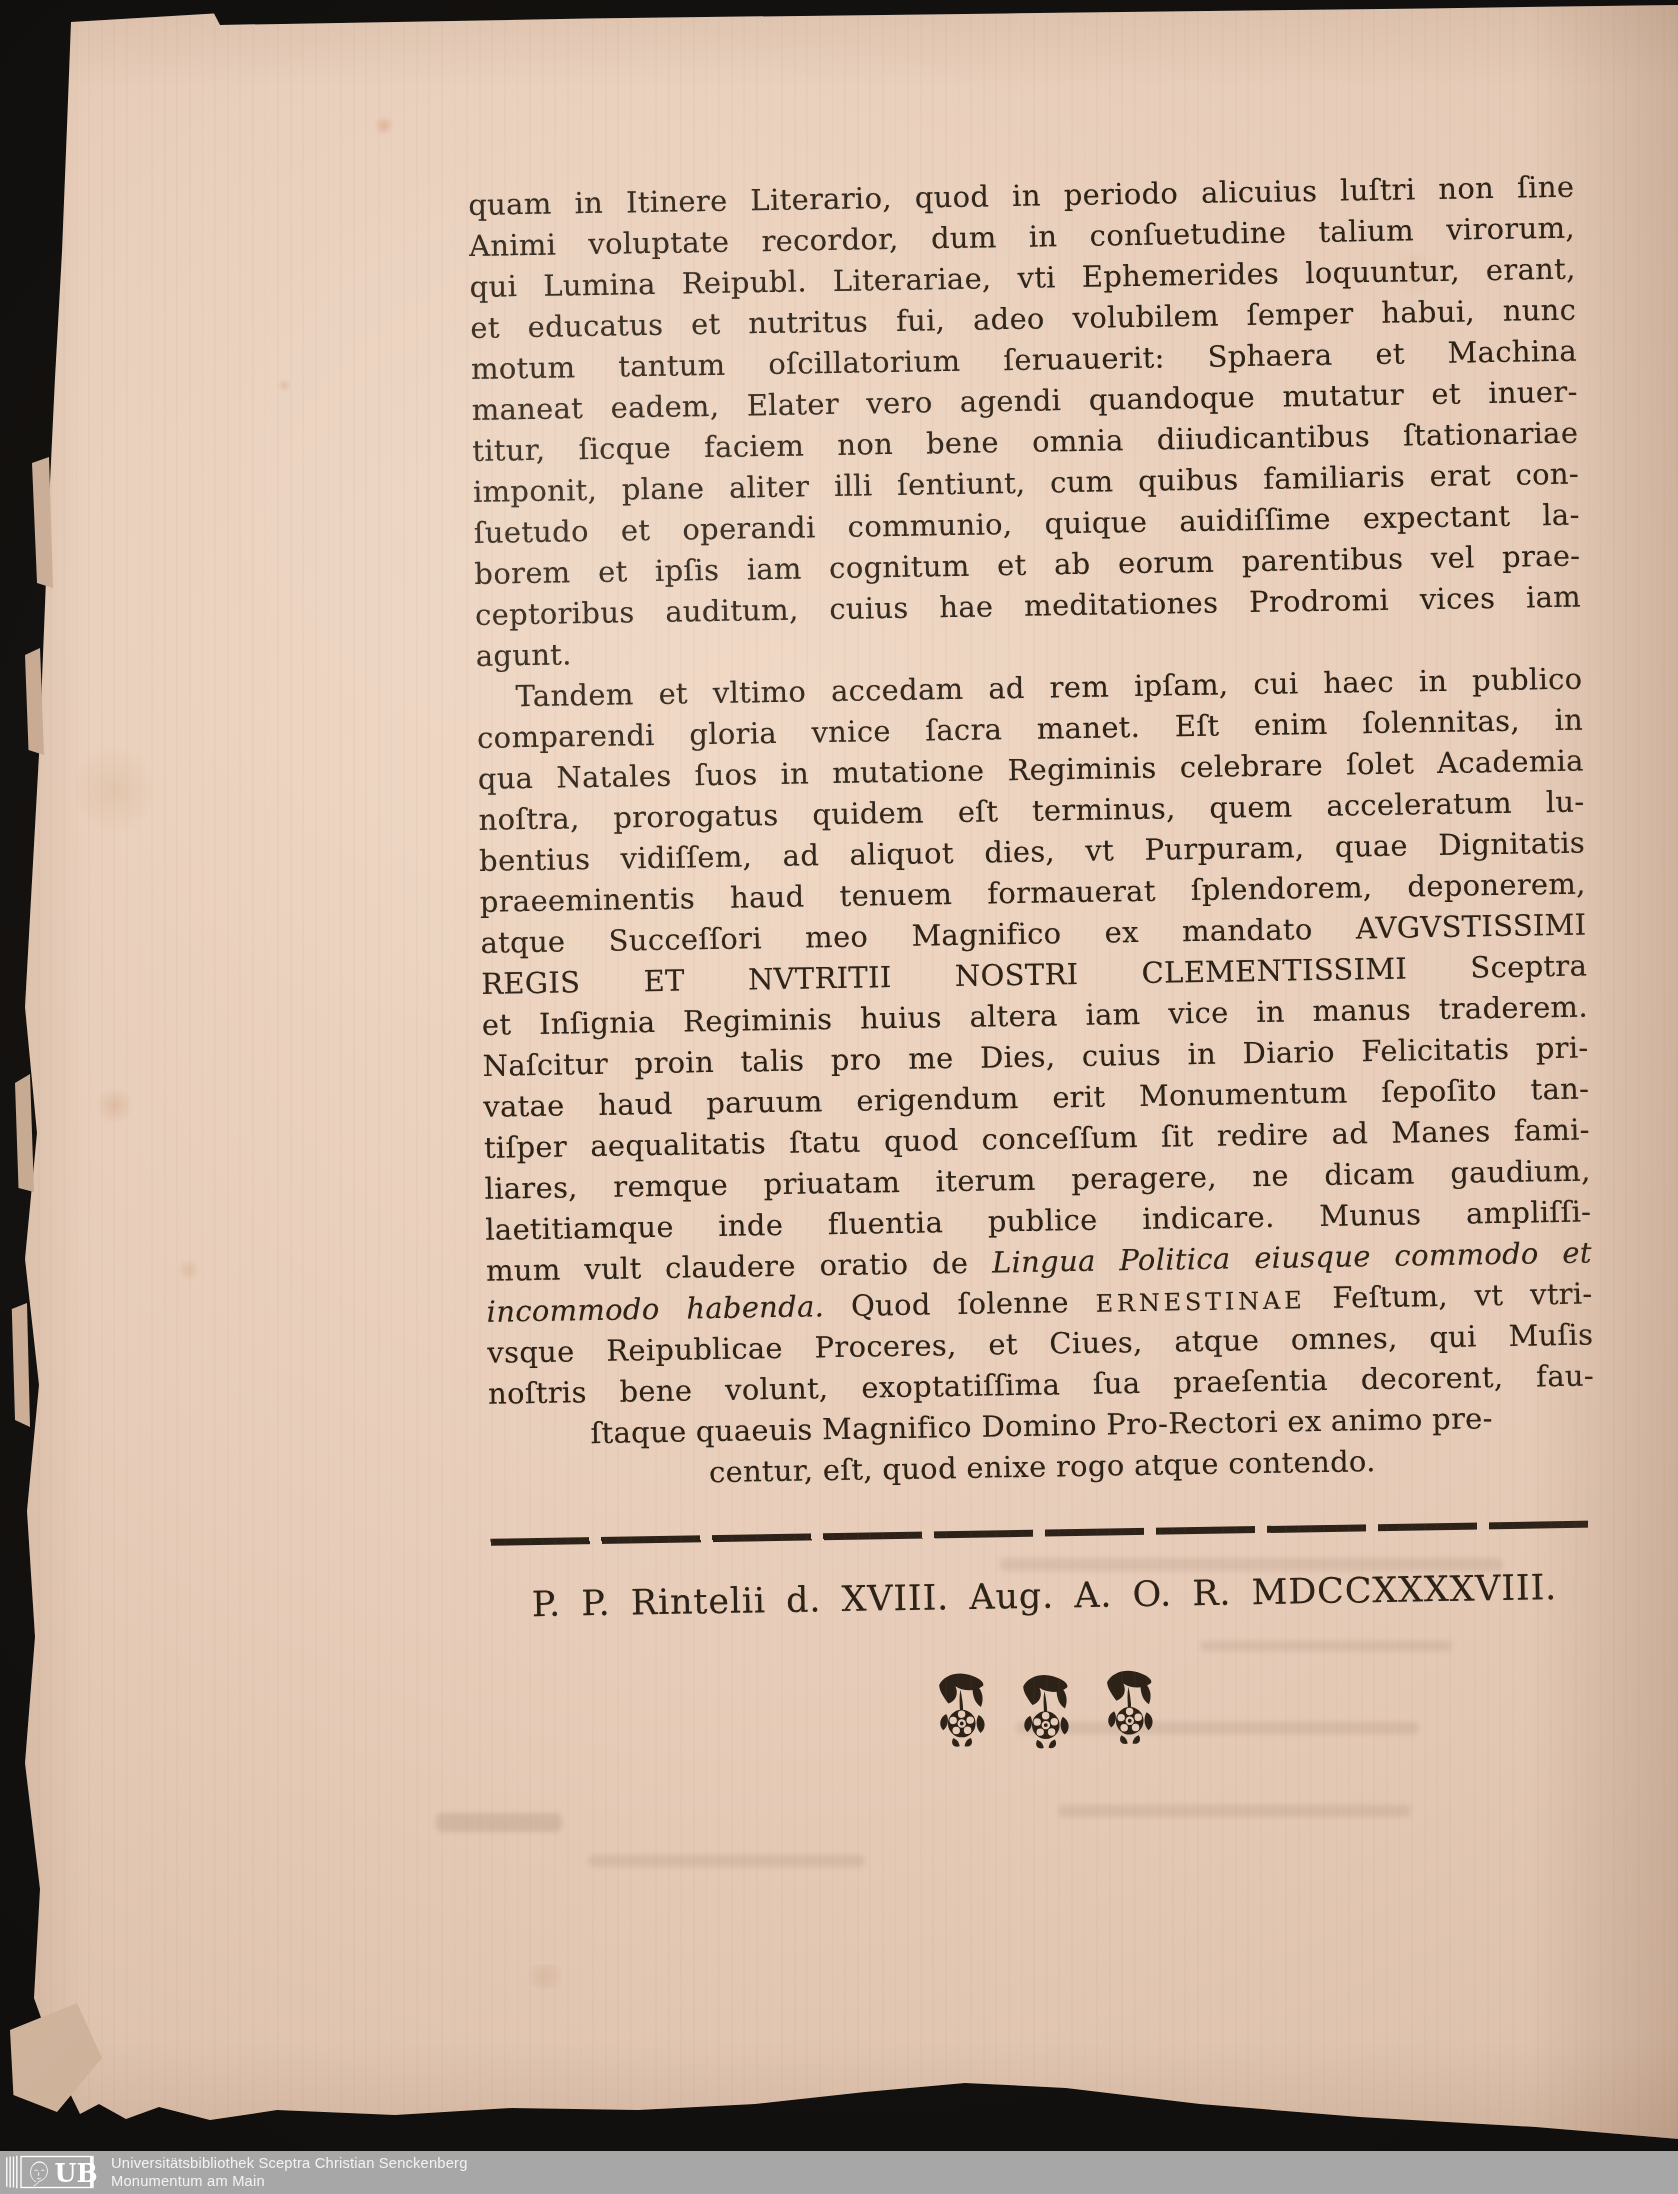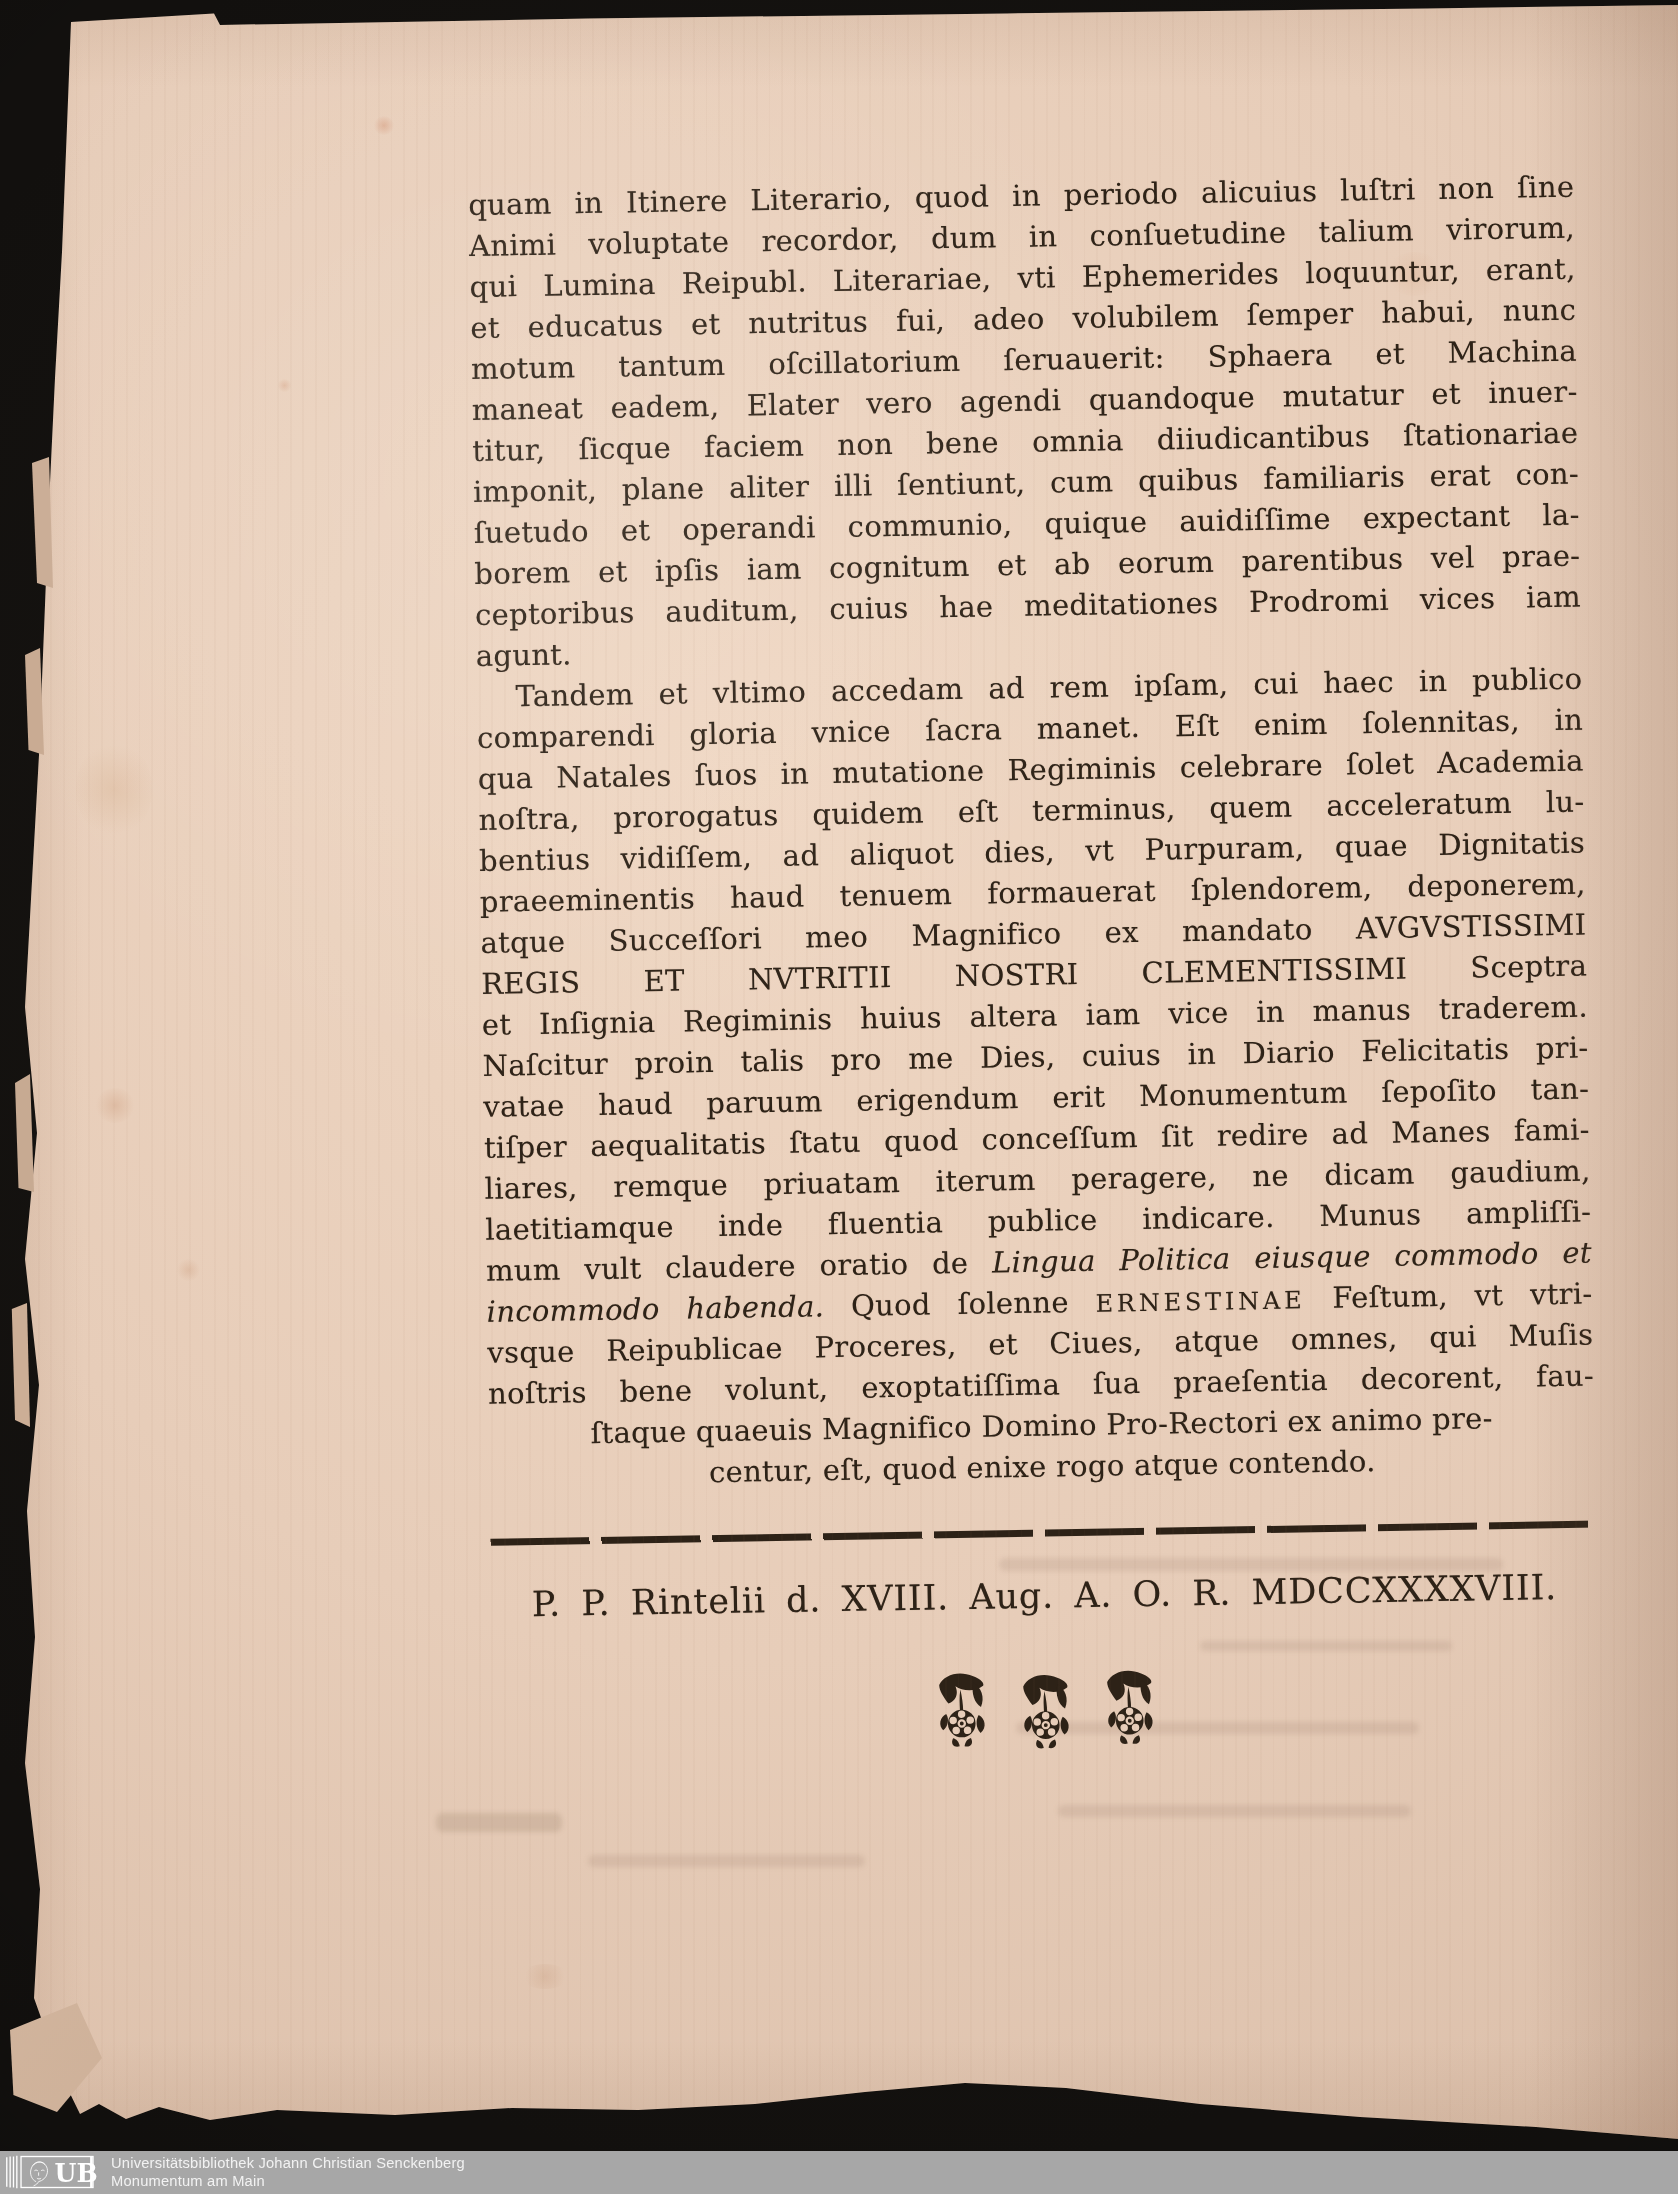--- a/index.html
+++ b/index.html
@@ -259,17 +259,17 @@
         <path d="M34 14 C38 9 45 8 49 13"></path>
         <path d="M36 20 C37 19 39 19 40 20"></path>
         <path d="M44 20 C45 19 47 19 48 20"></path>
         <path d="M41 22 L41 26 M39 29 C40 30 43 30 44 29"></path>
       </g>
       <text x="60" y="33" font-family="DejaVu Serif, Liberation Serif, serif" font-size="30" font-weight="bold" fill="#ffffff">UB</text>
       <line x1="104" y1="3" x2="104" y2="40" stroke="#ffffff" stroke-width="3"></line>
     </svg>
   </div>
   <div class="footer-text">
-    <div>Universitätsbibliothek Johann Christian Senckenberg</div>
+    <div>Universitätsbibliothek Sceptra Christian Senckenberg</div>
     <div>Monumentum am Main</div>
   </div>
 </div>
 
 
 </body></html>

